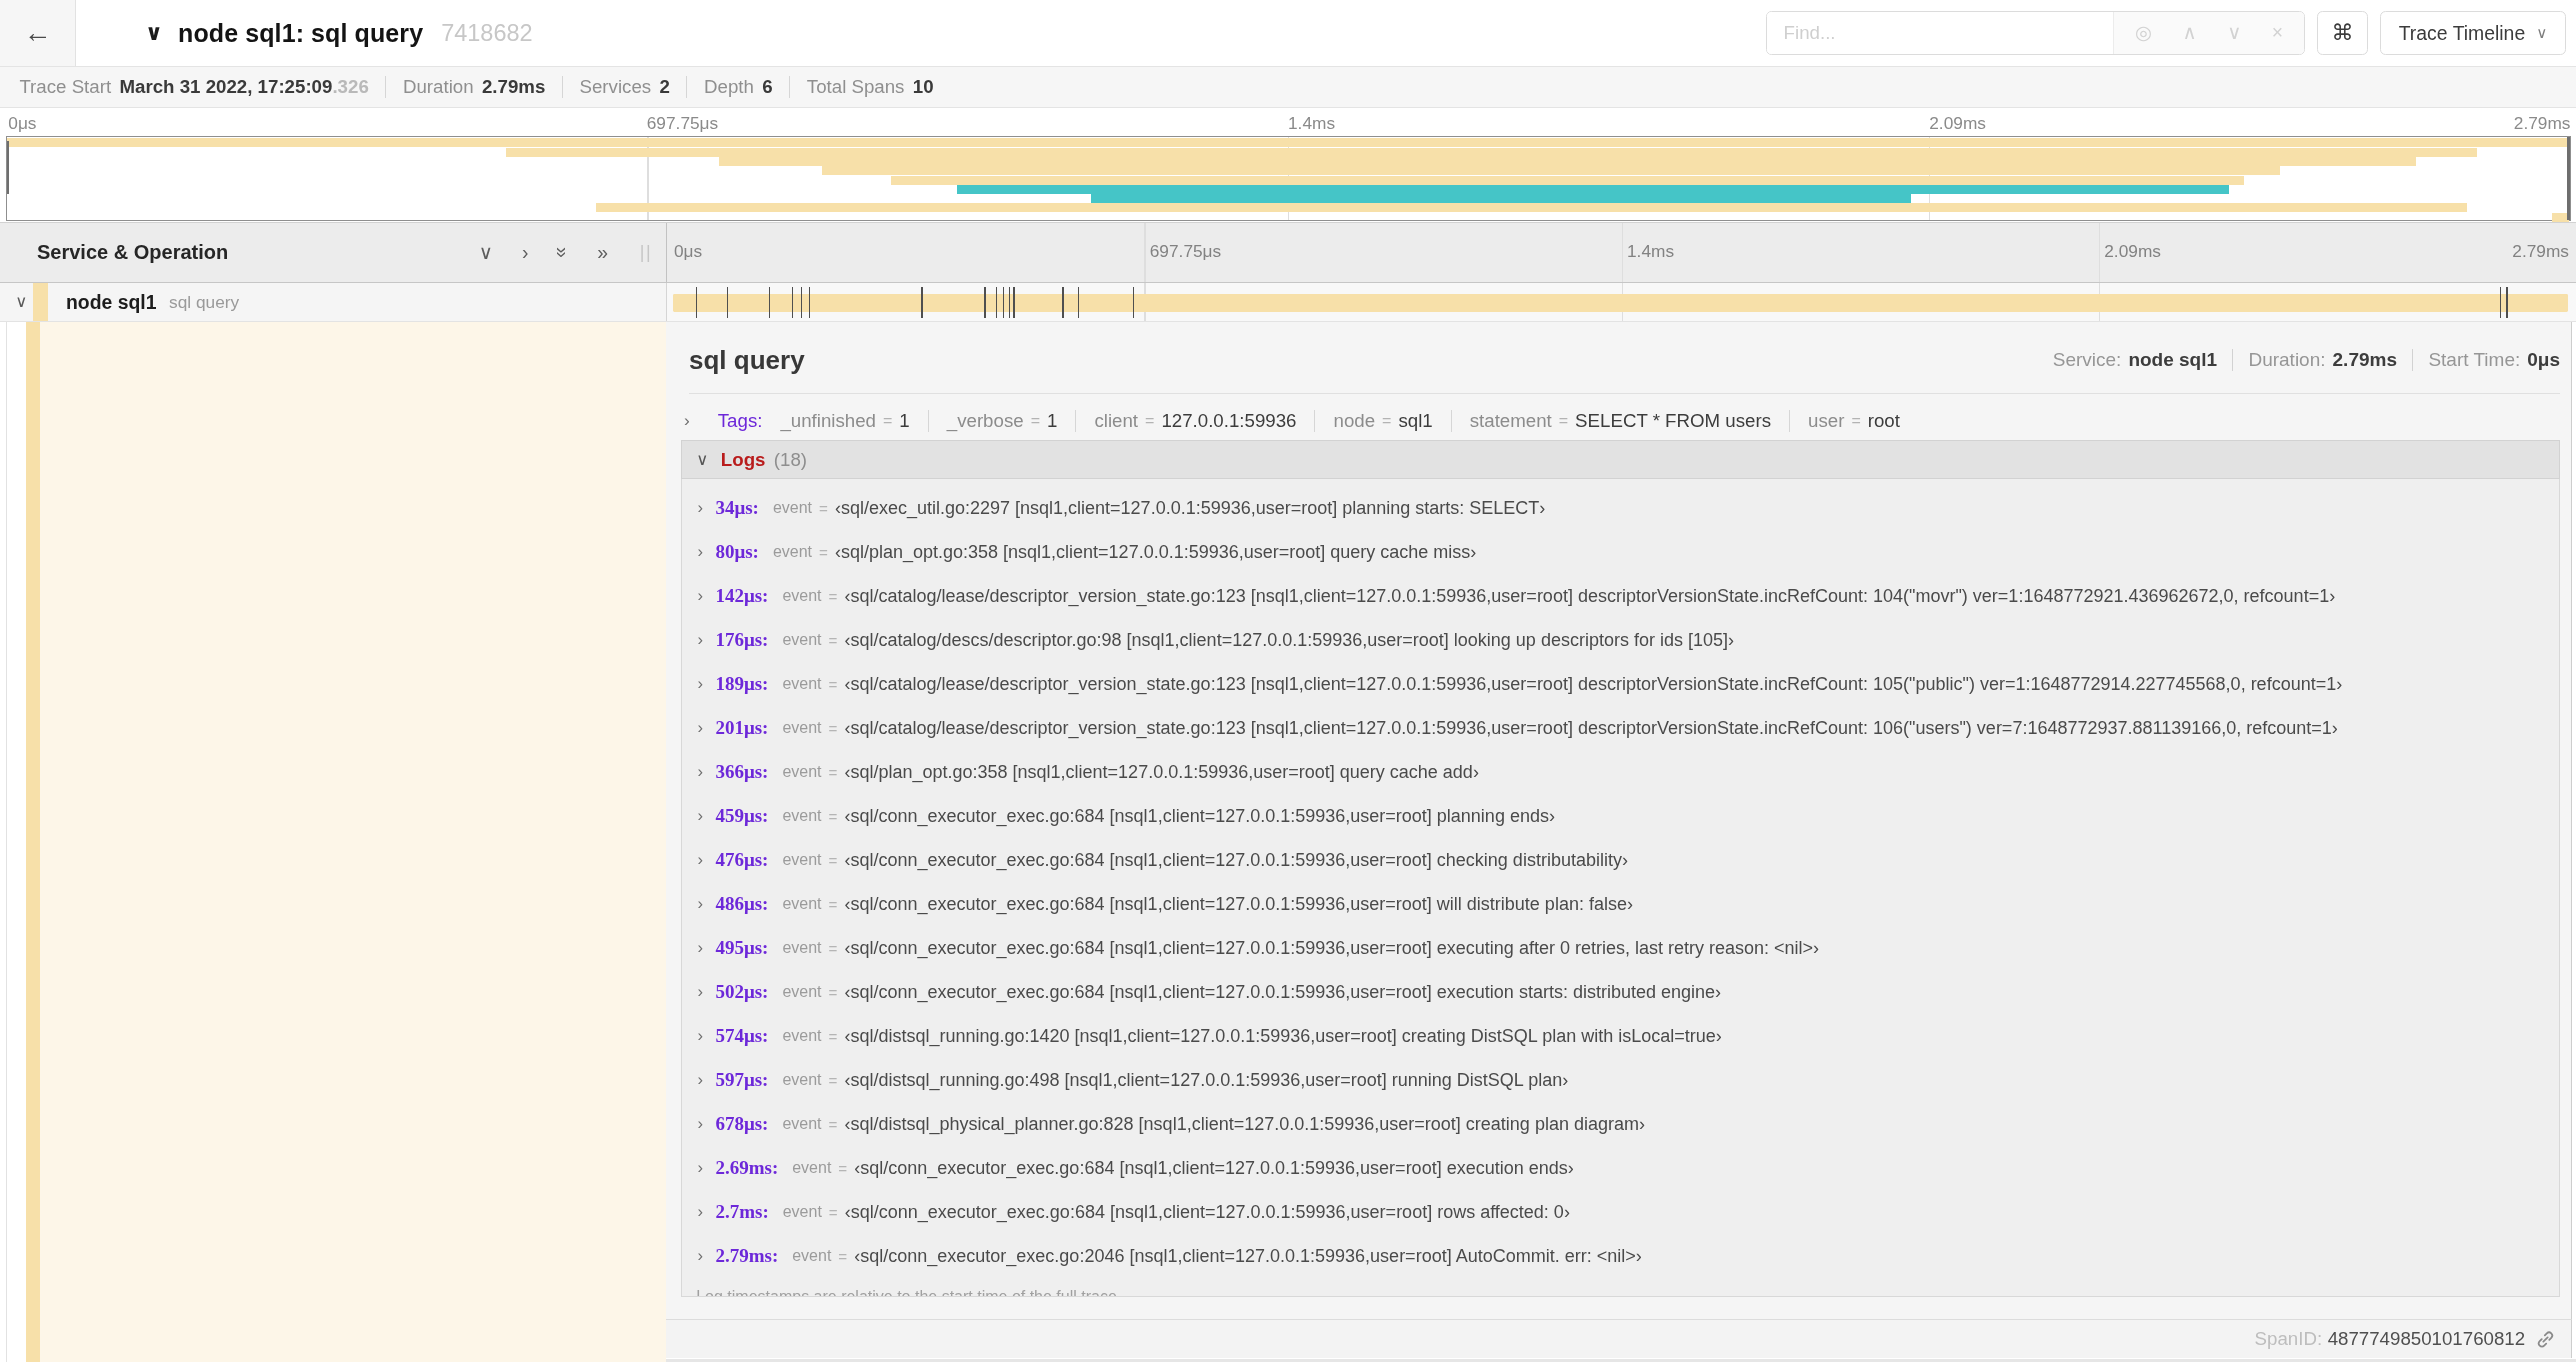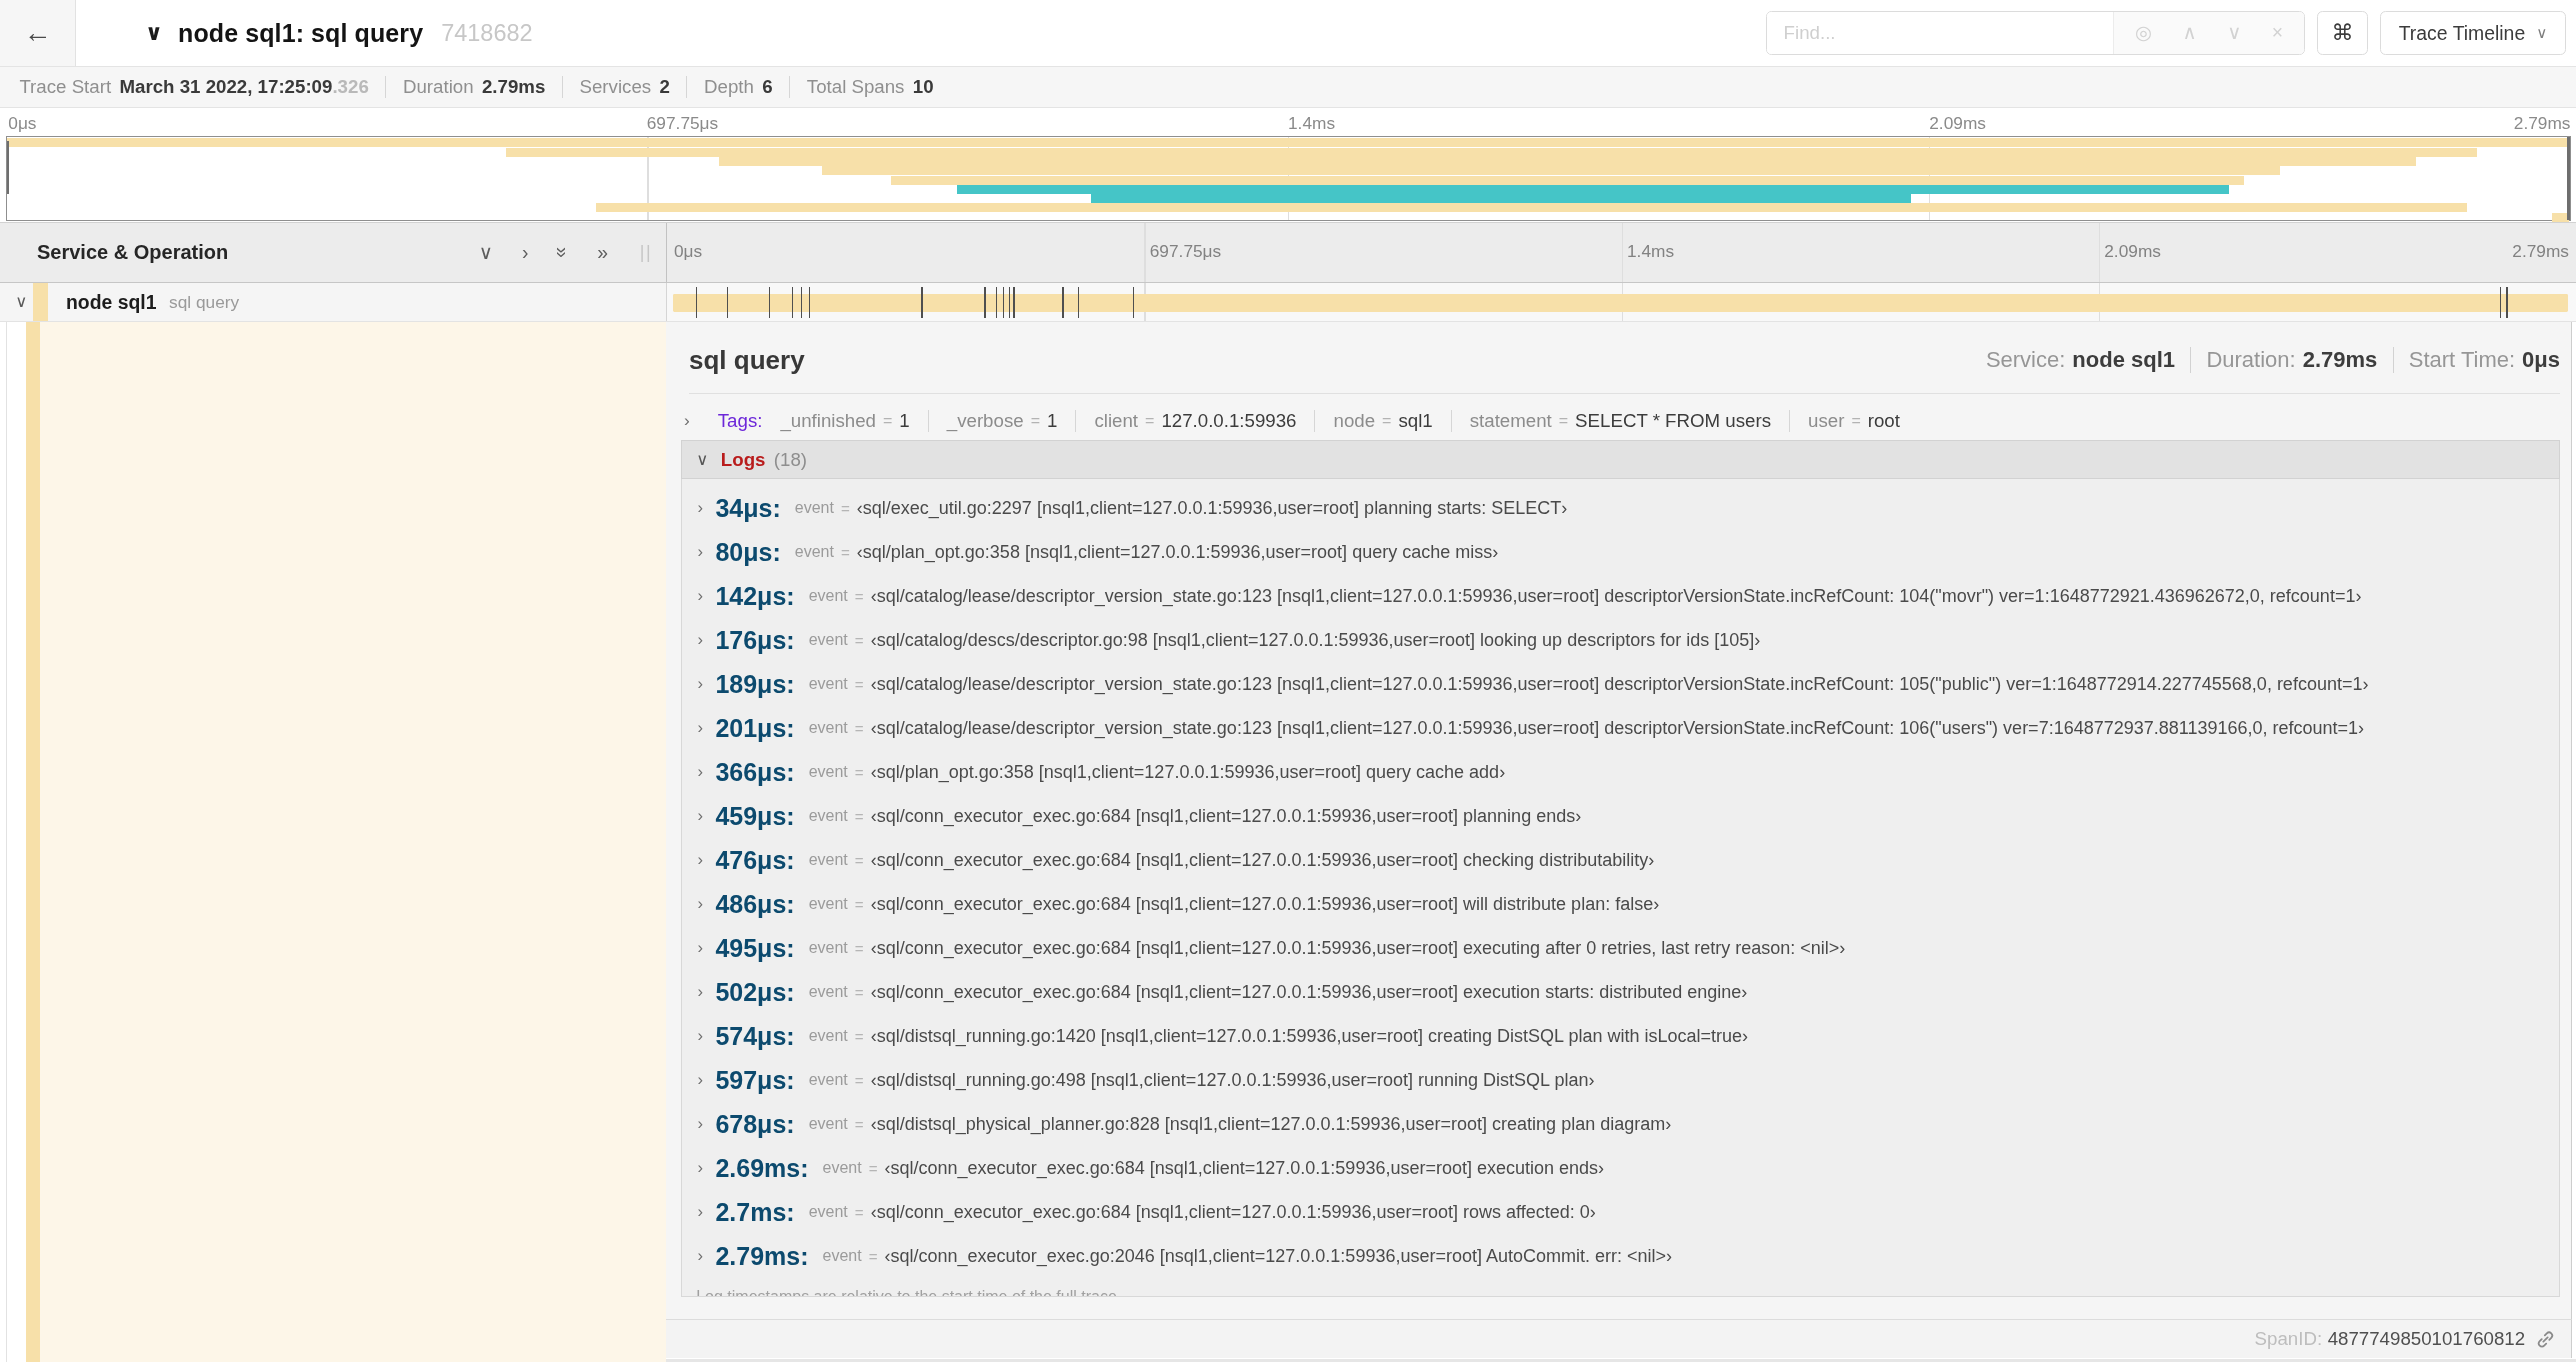--- a/index.html
+++ b/index.html
@@ -67,21 +67,21 @@
 
   
   .detail-leftcol { position:absolute; top:322px; left:0; width:666px; height:1041px; background:#fff; }
   .detail-leftcol .edge { position:absolute; left:5.5px; top:0; bottom:0; width:1.4px; background:#e2e2e2; }
   .detail-leftcol .strip { position:absolute; left:26px; top:0; bottom:0; width:14.5px; }
   .detail-leftcol .cream { position:absolute; left:40px; right:0; top:0; bottom:0; background:#fdf6e8; }
 
   .panel { position:absolute; top:322px; left:666px; width:1906px; height:997px; background:#f5f5f5; border-right:1.4px solid #cdcdcd; }
   .p-head { position:absolute; top:16.6px; left:23px; right:11px; height:43px; display:flex; align-items:center; }
   .p-title { font-size:26px; font-weight:700; color:#383838; }
-  .p-meta { margin-left:auto; display:flex; font-size:22px; }
+  .p-meta { margin-left:auto; display:flex; font-size:19px; }
   .meta-item { display:flex; align-items:center; white-space:nowrap; }
   .meta-item + .meta-item { border-left:1.4px solid #d2d2d2; margin-left:15.2px; padding-left:15.2px; }
   .meta-label { color:#969696; margin-right:7px; }
   .meta-value { color:#3d3d3d; font-weight:700; }
   .p-divider { position:absolute; top:71px; left:23px; right:11px; height:1.4px; background:#e0e0e0; }
 
   .tags-row { position:absolute; top:79px; left:15.2px; right:11px; height:39px; display:flex; align-items:center; font-size:18.7px; cursor:pointer; }
   .tags-chevron { color:#6f6f6f; font-size:17.3px; margin:0 11px 0 2.8px; }
   .tags-label { font-weight:400; color:#6d28d9; margin-right:18px;margin-left:17px; }
   .tag-item { display:flex; align-items:center; white-space:nowrap; }
@@ -91,21 +91,21 @@
   .tag-val { color:#3c3c3c; }
 
   .logs-acc { position:absolute; top:118px; left:15.2px; right:11px; bottom:22px; }
   .logs-head { height:39px; background:#e2e2e2; border:1.4px solid #d2d2d2; display:flex; align-items:center; padding-left:14px; font-size:18.7px; cursor:pointer; }
   .logs-chevron { color:#565656; font-size:16.6px; margin-right:12.5px; }
   .logs-label { font-weight:700; color:#b91c1c; margin-right:8.3px; }
   .logs-count { color:#8e8e8e; }
   .logs-body { position:absolute; top:39px; left:0; right:0; bottom:0; background:#efefef; border:1.4px solid #d8d8d8; border-top:none; padding-top:7px; overflow:hidden; }
   .log-row { height:44px; display:flex; align-items:center; padding-left:15.2px; white-space:nowrap; overflow:hidden; cursor:pointer; }
   .log-chevron { color:#6f6f6f; font-size:16.6px; margin-right:12.5px; flex:none; }
-  .log-time { font-size:25px; font-weight:700; color:#0c4a6e; margin-right:14px; flex:none; }
+  .log-time { font-size:19px; font-weight:700; color:#6d28d9; margin-right:14px; flex:none;font-family:Liberation Serif, serif; }
   .log-key { font-size:16px; color:#9b9b9b; flex:none; }
   .log-eq { font-size:15.2px; color:#b5b5b5; margin:0 7px; flex:none; }
   .log-val { font-size:18px; color:#4a4a4a; }
   .logs-note { padding:9.7px 0 0 14px; font-size:16px; color:#a0a0a0; }
 
   .spanid-row { position:absolute; top:1319px; left:666px; width:1906px; height:39px; background:#f3f3f3; border-right:1.4px solid #cdcdcd; border-top:1.4px solid #dcdcdc; display:flex; align-items:center; justify-content:flex-end; padding-right:15.2px; font-size:18.7px; }
   .spanid-label { color:#bdbdbd; }
   .spanid-value { color:#4f4f4f; margin-left:5.5px; }
   .spanid-link { margin-left:9.7px; cursor:pointer; display:flex; align-items:center; }
   .bottom-strip { position:absolute; top:1359px; left:666px; width:1910px; height:4.2px; background:#e6e6e6; }

